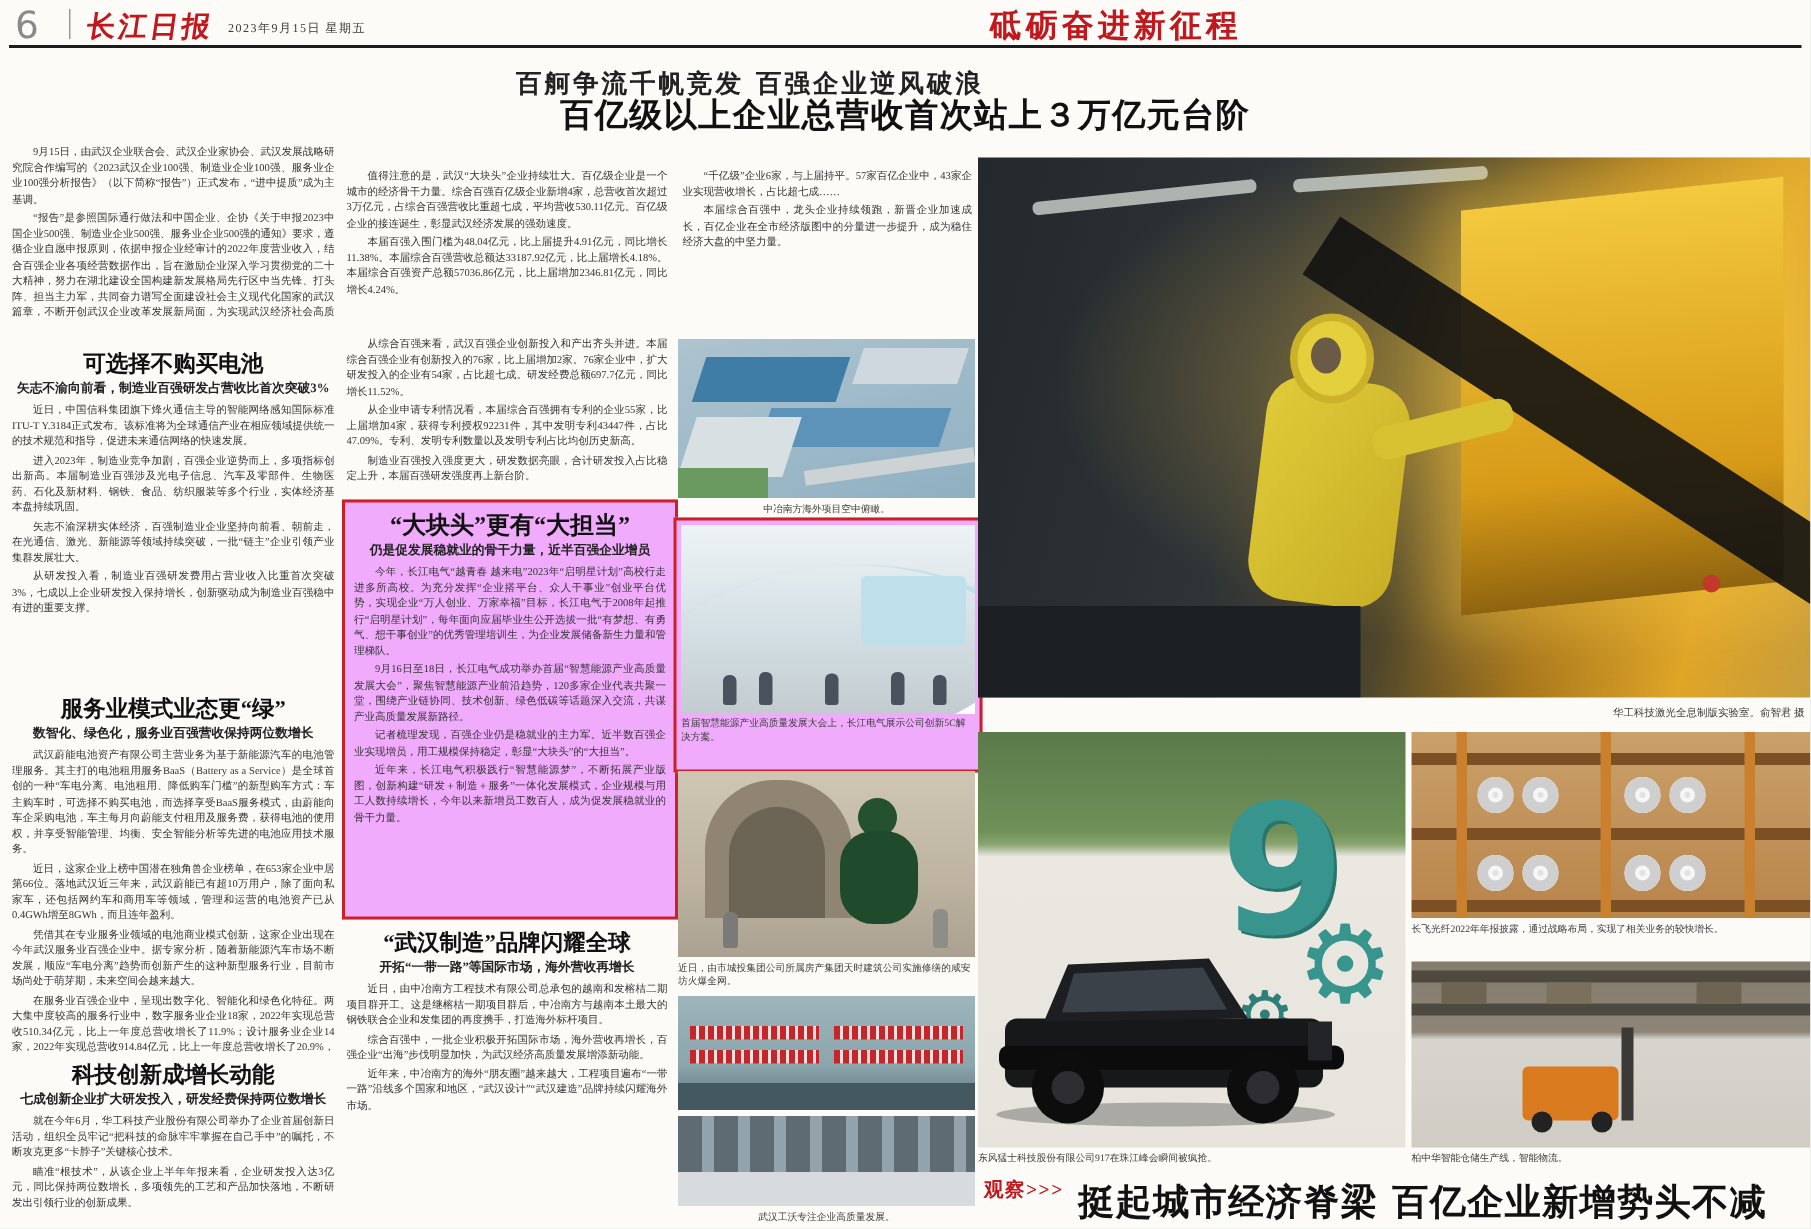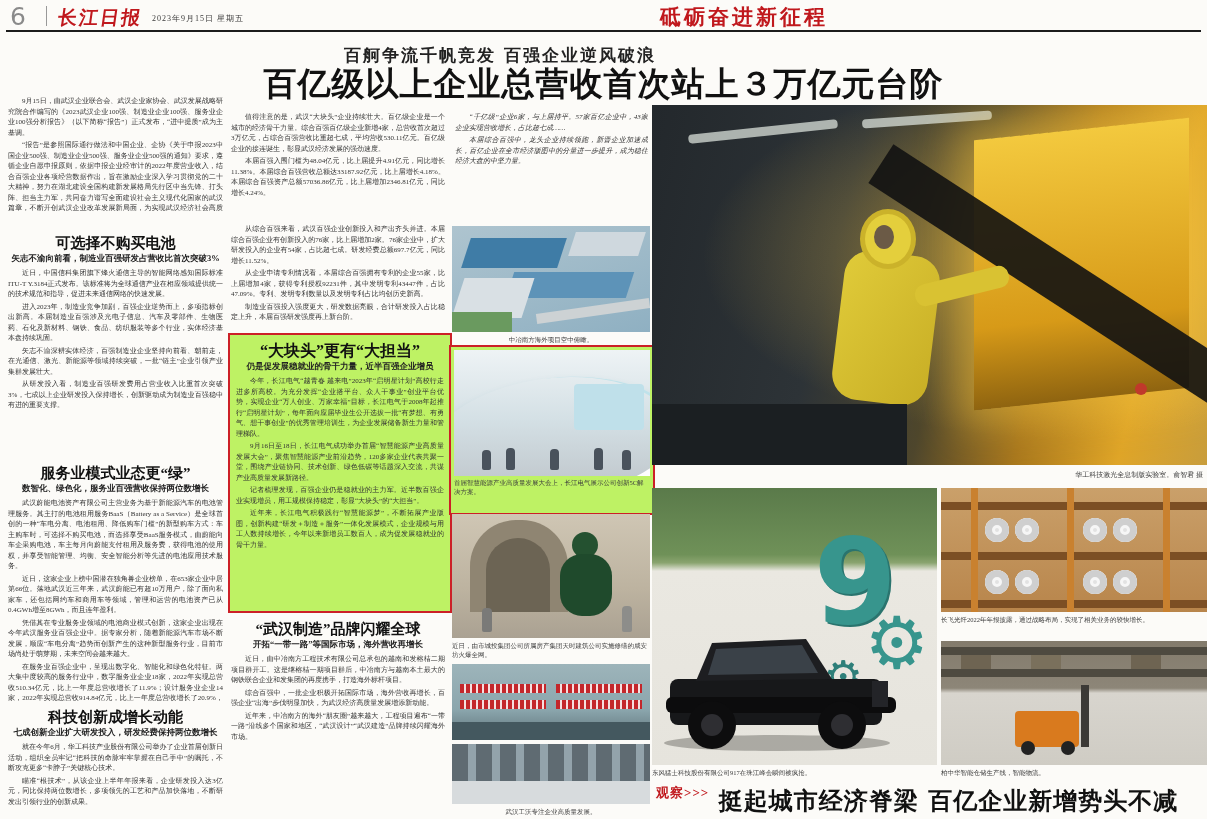--- a/index.html
+++ b/index.html
@@ -11,28 +11,28 @@
             font-size:25px;color:#8a8a8a;}
   .hdr-bar{position:absolute;left:46px;top:6px;width:1px;height:20px;background:#999;}
   .masthead{position:absolute;left:58px;top:5px;font-size:19px;font-weight:bold;color:#c0181d;
             transform:skewX(-8deg);letter-spacing:2px;}
   .hdr-date{position:absolute;left:152px;top:13px;font-size:8px;color:#3a3a3a;letter-spacing:1px;}
   .hdr-banner{position:absolute;left:660px;top:3px;font-size:21px;font-weight:bold;color:#c0181d;
               letter-spacing:3px;}
   
   .kicker{position:absolute;left:0;top:44px;width:1000px;text-align:center;font-size:17px;
           font-weight:bold;color:#222;letter-spacing:2px;font-family:"DejaVu Sans",sans-serif;}
-  .main-title{position:absolute;left:0;top:62px;width:1207px;text-align:center;font-size:33px;
+  .main-title{position:absolute;left:0;top:62px;width:1207px;text-align:center;font-size:22px;
           font-weight:bold;color:#111;letter-spacing:1px;font-family:"DejaVu Sans",sans-serif;}
   
   .tb{position:absolute;overflow:hidden;}
   .tb p{margin:0 0 2px 0;font-size:7px;line-height:1.5;text-align:justify;text-indent:2em;color:#333;}
   .sec-h{font-size:15px;font-weight:bold;text-align:center;color:#111;margin:2px 0 1px;line-height:1.2;}
   .sec-sub{font-size:8.5px;font-weight:bold;text-align:center;color:#222;margin:0 0 4px;line-height:1.3;}
-  .redbox{border:2px solid #cc2027;padding:4px 6px;background:#bef264;}
+  .redbox{border:2px solid #cc2027;padding:4px 6px;background:#f0abfc;}
   .bigbox .sec-h{font-size:16px;}
   
   .cap{position:absolute;font-size:6.5px;line-height:1.45;color:#3c3c3c;text-align:left;}
   .cap.center{text-align:center;}
   .cap.right{text-align:right;}
   
   .photo{position:absolute;overflow:hidden;}
   .ph-hero{background:
      radial-gradient(ellipse at 74% 42%, rgba(255,205,70,.55), transparent 62%),
      linear-gradient(104deg,#23282c 0%,#2d3337 34%,#4e462c 54%,#a8771d 70%,#dfa528 86%,#c89d3c 100%);}
@@ -159,21 +159,21 @@
   </div>
 
   <div class="tb" style="left:231px;top:618px;width:214px;height:198px;">
     <div class="sec-h">“武汉制造”品牌闪耀全球</div>
     <div class="sec-sub">开拓“一带一路”等国际市场，海外营收再增长</div>
     <p>近日，由中冶南方工程技术有限公司总承包的越南和发榕桔二期项目群开工。这是继榕桔一期项目群后，中冶南方与越南本土最大的钢铁联合企业和发集团的再度携手，打造海外标杆项目。</p>
     <p>综合百强中，一批企业积极开拓国际市场，海外营收再增长，百强企业“出海”步伐明显加快，为武汉经济高质量发展增添新动能。</p>
     <p>近年来，中冶南方的海外“朋友圈”越来越大，工程项目遍布“一带一路”沿线多个国家和地区，“武汉设计”“武汉建造”品牌持续闪耀海外市场。</p>
   </div>
 
-  <div class="tb" style="left:455px;top:112px;width:193px;height:110px;font-style:italic;">
+  <div class="tb" style="left:455px;top:112px;width:193px;height:110px;">
     <p>“千亿级”企业6家，与上届持平。57家百亿企业中，43家企业实现营收增长，占比超七成……</p>
     <p>本届综合百强中，龙头企业持续领跑，新晋企业加速成长，百亿企业在全市经济版图中的分量进一步提升，成为稳住经济大盘的中坚力量。</p>
   </div>
 
   <div class="photo ph-aerial" style="left:452px;top:226px;width:198px;height:106px;">
     <div class="aerial-roof" style="left:14px;top:12px;width:96px;height:30px;background:#3f7ca6;"></div>
     <div class="aerial-roof" style="left:58px;top:46px;width:120px;height:26px;background:#5d93b8;"></div>
     <div class="aerial-roof" style="left:6px;top:52px;width:70px;height:40px;background:#d9e0e4;"></div>
     <div class="aerial-roof" style="left:120px;top:6px;width:70px;height:24px;background:#cfd8de;"></div>
     <div style="position:absolute;left:0;bottom:0;width:60px;height:20px;background:#6a9a5f;"></div>

